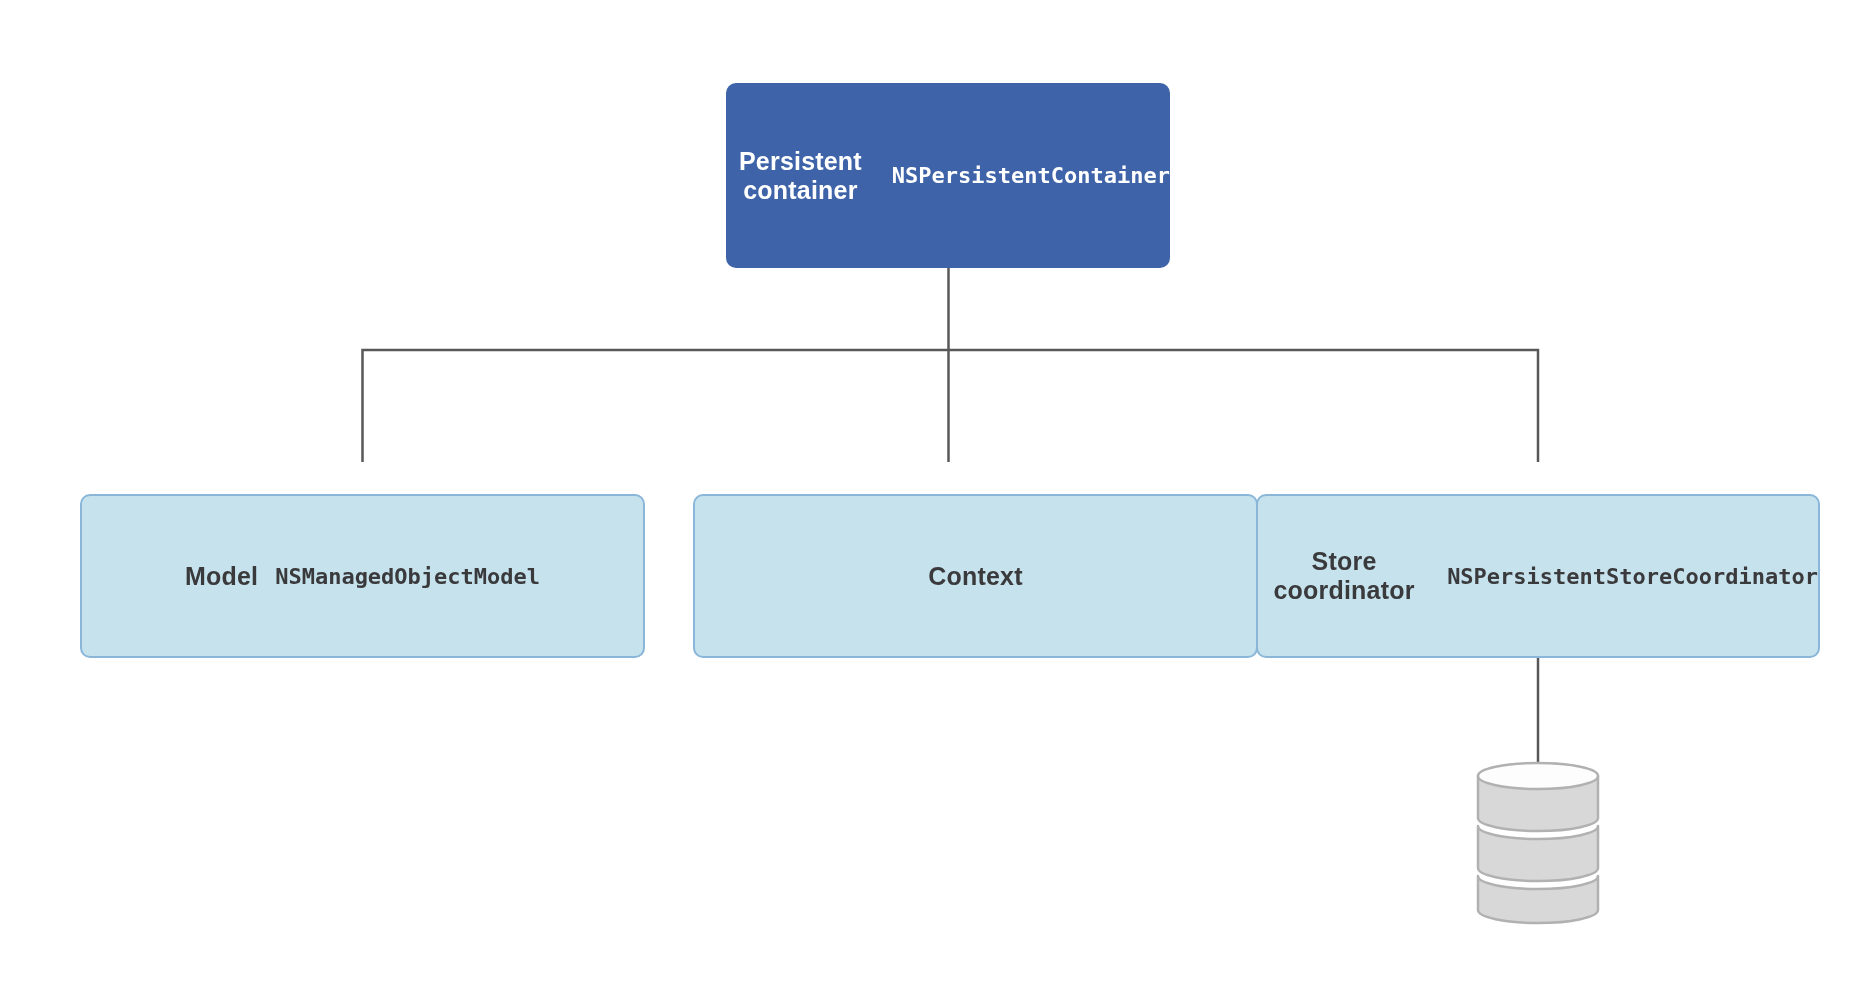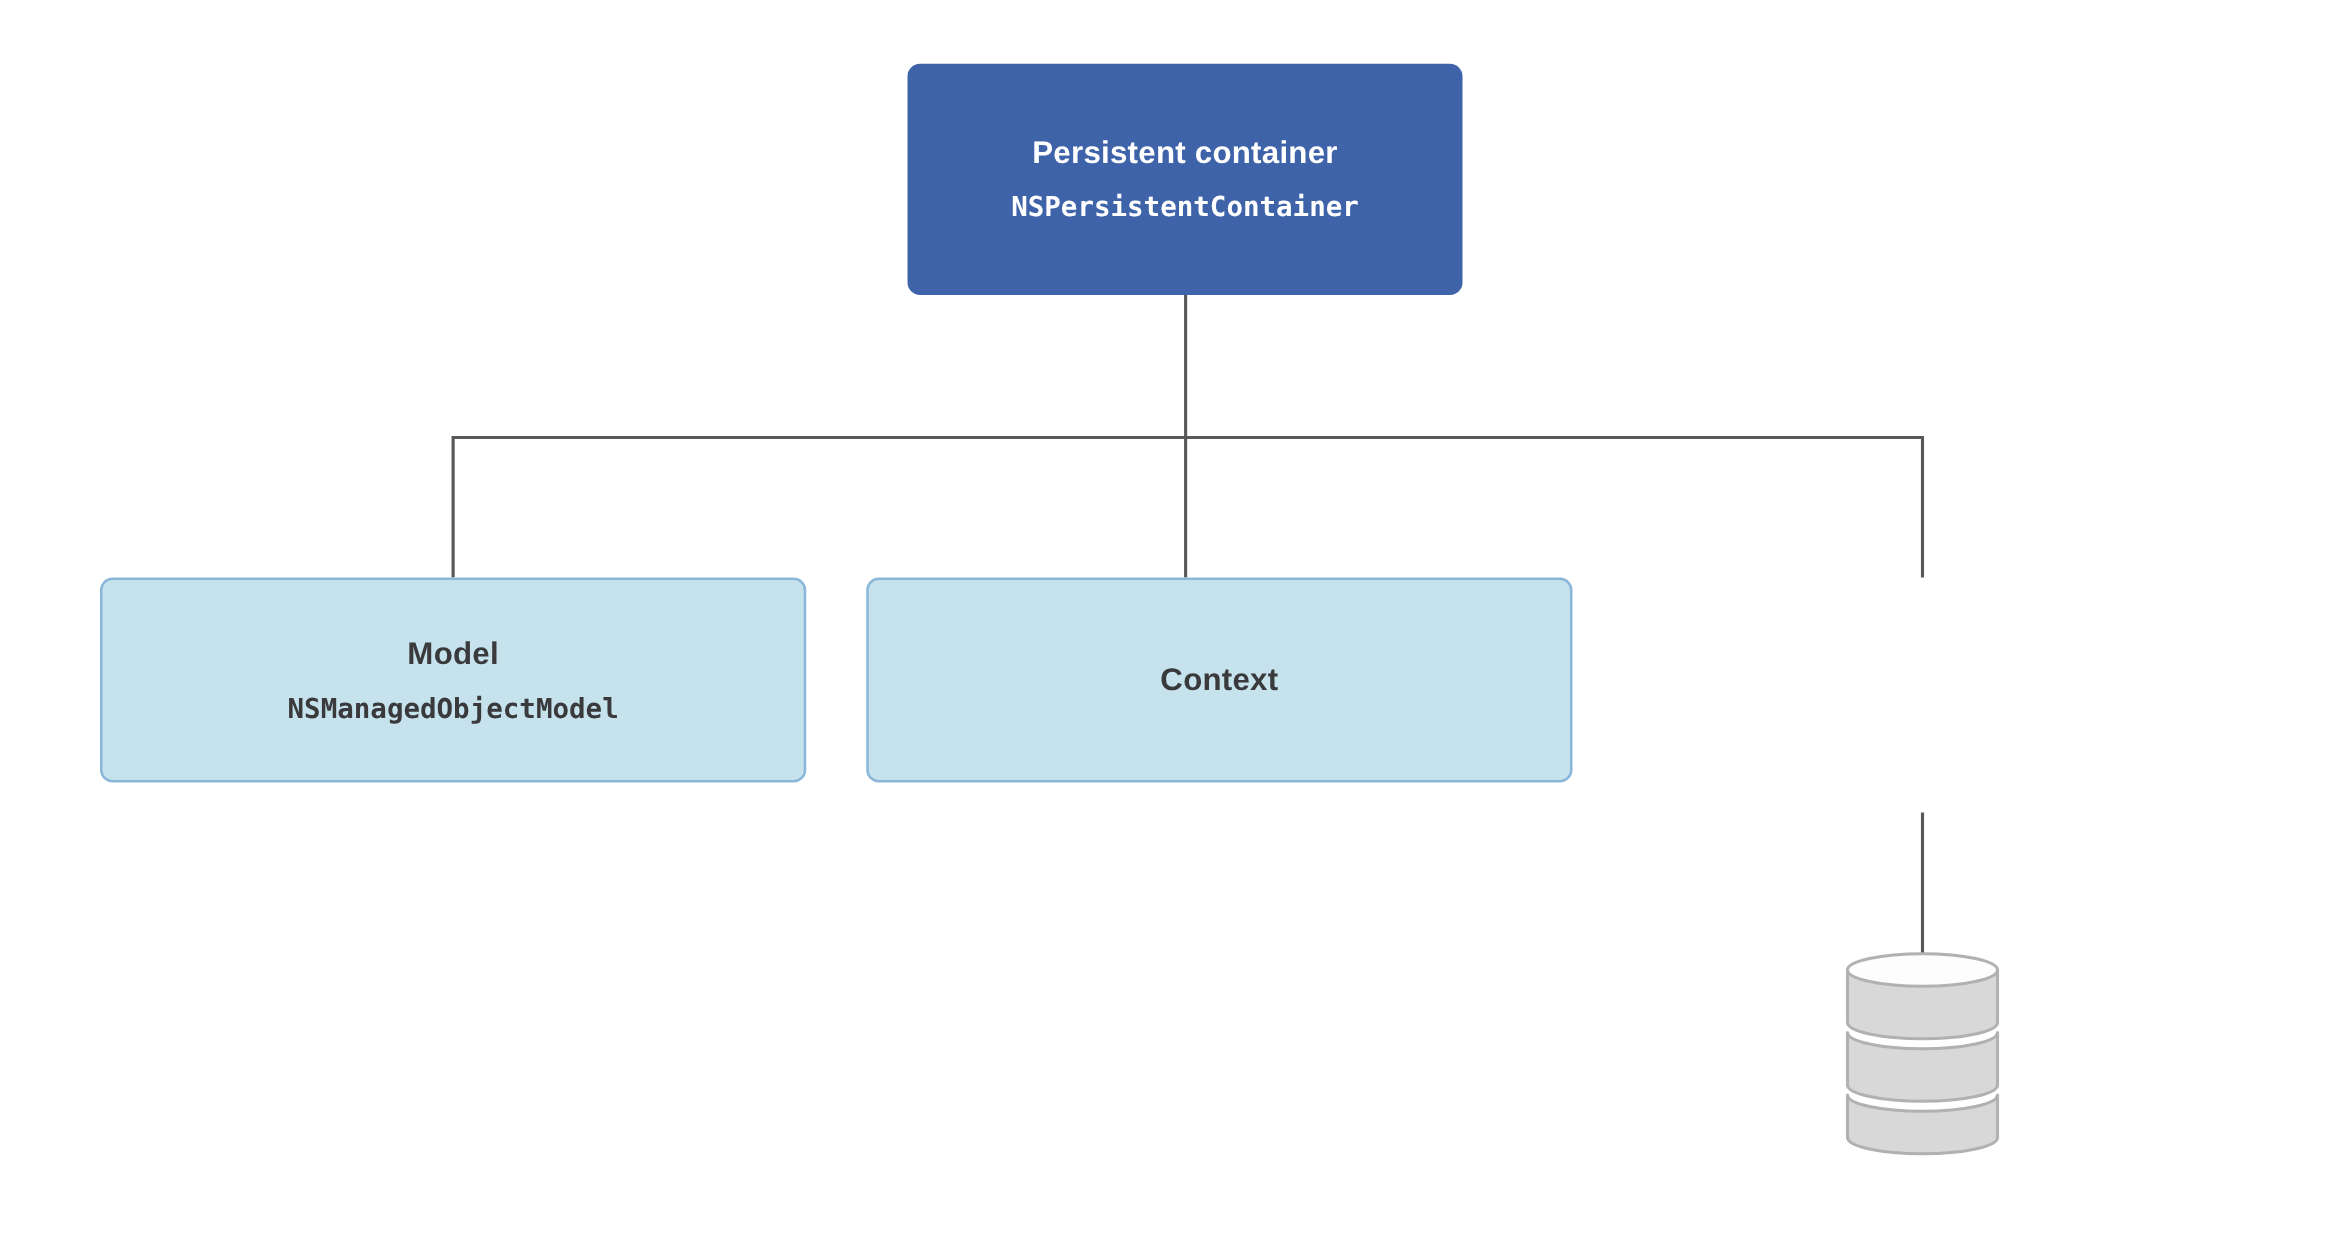--- a/index.html
+++ b/index.html
@@ -33,27 +33,28 @@
     pointer-events: none;
   }
   .connector {
     stroke: var(--connector);
     stroke-width: 2.5;
     fill: none;
   }
   .node {
     position: absolute;
     display: flex;
-    flex-direction: column;
+    flex-direction: row;
     align-items: center;
     justify-content: center;
     gap: 17px;
     border-radius: 10px;
     z-index: 1;
     text-align: center;
+    margin-top: 32px;
   }
   .node-root {
     left: 726px; top: 51px;
     width: 444px; height: 185px;
     background: var(--root_fill);
   }
   .node-root .node-title { color: var(--root_text); }
   .node-root .node-class { color: var(--root_text); }
   .node-child {
     top: 462px;
@@ -113,20 +114,24 @@
 
   <div class="node node-child node-model">
     <div class="node-title">Model</div>
     <div class="node-class">NSManagedObjectModel</div>
   </div>
 
   <div class="node node-child node-context">
     <div class="node-title">Context</div>
   </div>
 
+  <div class="node node-child node-store">
+    <div class="node-title">Store coordinator</div>
+    <div class="node-class">NSPersistentStoreCoordinator</div>
+  </div>
 
   <svg class="database" viewBox="0 0 128 166" xmlns="http://www.w3.org/2000/svg">
     <path class="cyl-body" d="M 4 16 V 58 A 60 13 0 0 0 124 58 V 16 Z"></path>
     <ellipse class="cyl-top" cx="64" cy="16" rx="60" ry="13"></ellipse>
     <path class="cyl-body" d="M 4 66 A 60 13 0 0 0 124 66 V 108 A 60 13 0 0 1 4 108 Z"></path>
     <path class="cyl-body" d="M 4 116 A 60 13 0 0 0 124 116 V 150 A 60 13 0 0 1 4 150 Z"></path>
   </svg>
 
 </div>
 

